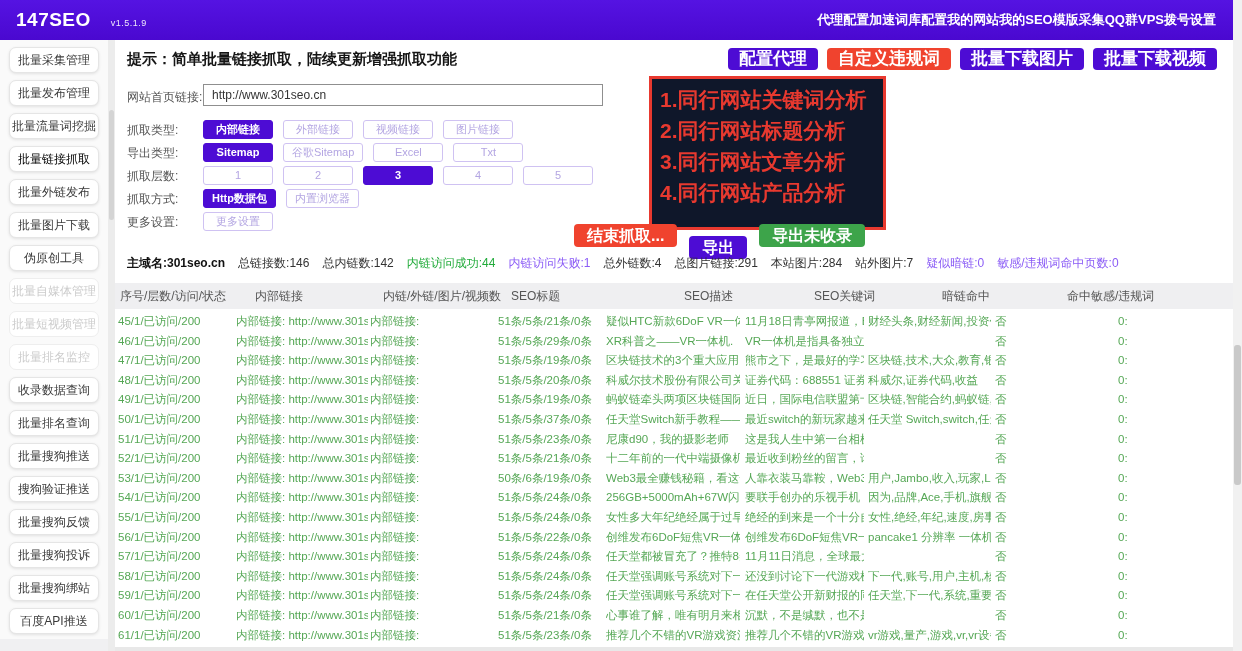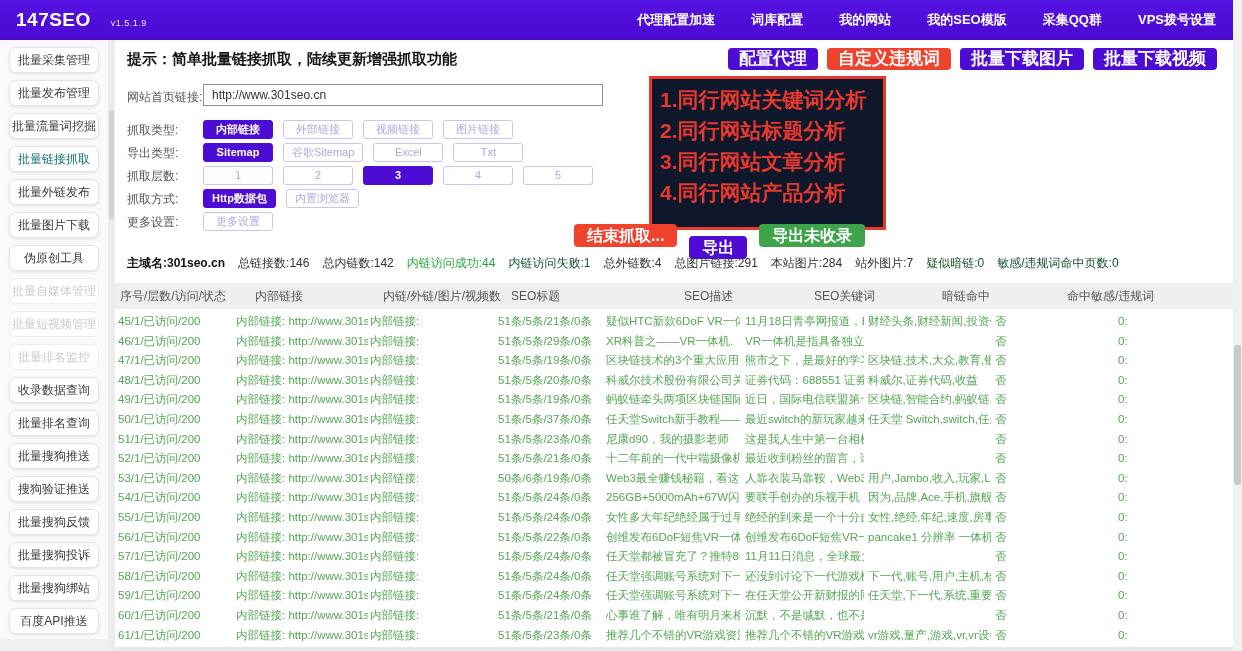--- a/index.html
+++ b/index.html
@@ -5,29 +5,29 @@
   * { margin:0; padding:0; box-sizing:border-box; }
   html,body { width:1242px; height:651px; overflow:hidden;
     font-family:"Liberation Sans","DejaVu Sans",sans-serif; background:#f0f0f2; }
 
   
   .topbar { position:absolute; top:0; left:0; right:0; height:40px;
     background:linear-gradient(180deg,#5513e2,#4a08d0); z-index:5; }
   .brand { position:absolute; left:16px; top:9px; color:#fff; font-size:19px;
     font-weight:bold; letter-spacing:.5px; }
   .brand .ver { font-size:9px; font-weight:normal; margin-left:20px; opacity:.9; }
-  .topmenu { position:absolute; right:26px; top:0; height:40px; display:flex; gap:36px; }
+  .topmenu { position:absolute; right:26px; top:0; height:40px; display:flex; }
   .menu-item { line-height:40px; color:#fff; font-size:13px; font-weight:bold; cursor:pointer; }
 
   
   .sidebar { position:absolute; top:40px; left:0; width:108px; bottom:12px; background:#fafafa; }
   .side-btn { margin:7px 9px 0 9px; height:26px; line-height:24px; background:#fff;
     border:1px solid #e5e5e5; border-radius:7px; box-shadow:0 1px 3px rgba(0,0,0,.10);
     font-size:12px; color:#3a3a3a; text-align:center; cursor:pointer; white-space:nowrap; overflow:hidden;}
-  .side-btn.active { color:#0f766e; }
+  .side-btn.active { color:#000000; }
   .side-btn.disabled { color:#ccc; box-shadow:none; border-color:#eee; cursor:default; }
   .side-divider { position:absolute; top:40px; left:108px; width:7px; bottom:0; background:#ececec; }
   .side-thumb { position:absolute; top:70px; left:1px; width:5px; height:110px;
     background:#d4d4d4; border-radius:3px; }
 
   
   .main { position:absolute; top:40px; left:115px; right:9px; bottom:0; background:#fff; }
   .tip { position:absolute; left:12px; top:10px; font-size:15px; font-weight:600; color:#151515; }
 
   .quick-btns { position:absolute; top:8px; right:16px; display:flex; gap:9px; }
@@ -55,21 +55,21 @@
     font-weight:bold; color:#fff; cursor:pointer; }
   .abtn.red { background:#f0432e; }
   .abtn.purple { background:#4d0cd4;margin-top:12px; }
   .abtn.green { background:#3da44a; }
 
   .stats { position:absolute; left:12px; top:215px; display:flex; gap:13px; font-size:12px;
     white-space:nowrap; }
   .stat.dark { color:#333; }
   .stat.bold { font-weight:bold; color:#111; }
   .stat.green { color:#21ab3a; }
-  .stat.red { color:#14532d; }
+  .stat.red { color:#8b5cf6; }
 
   
   .thead { position:absolute; left:0; right:0; top:243px; height:26px; background:#efeff1; }
   .hcell { position:absolute; top:0; line-height:26px; font-size:12px; color:#555; white-space:nowrap; }
   .tbody { position:absolute; left:0; right:0; top:272px; bottom:4px; overflow:hidden; }
   .trow { position:relative; height:19.6px; line-height:19.6px; font-size:11.5px;
     color:#55a755; white-space:nowrap; cursor:default; }
   .tcell { position:absolute; top:0; overflow:hidden; }
   .c-seq { left:3px; }
   .c-link { left:121px; width:132px; }

